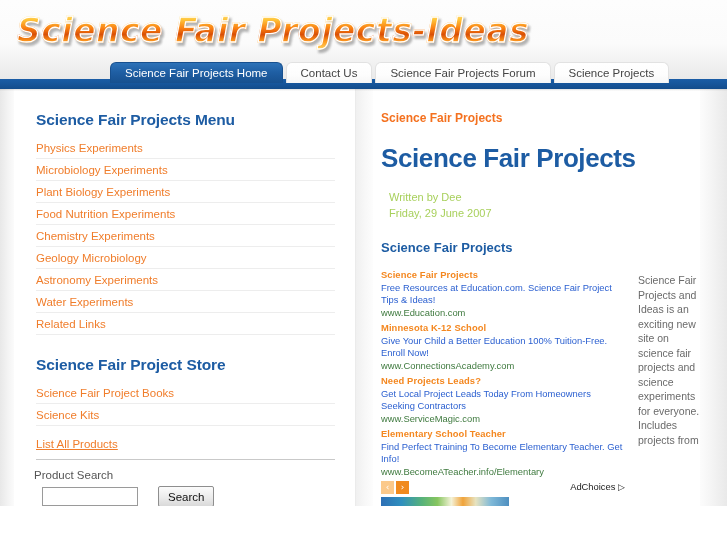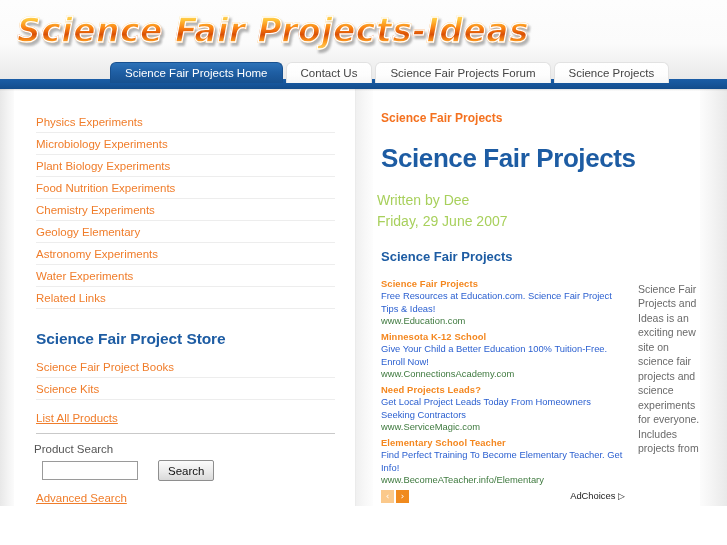--- a/index.html
+++ b/index.html
@@ -157,21 +157,21 @@
     position:absolute;left:373px;top:0;width:327px;height:456px;
     background:#fff;box-sizing:border-box;padding:0;
   }
   .crumb{
     margin:22px 0 0 8px;font-size:12px;font-weight:bold;color:#f4711f;
   }
   .art-title{
     margin:20px 0 0 8px;font-size:26px;font-weight:bold;color:#1d5ca3;
     letter-spacing:-0.4px;line-height:1.05;
   }
-  .meta{margin:18px 0 0 4px;font-size:14px;color:#a8d05c;line-height:1.45;}
+  .meta{margin:18px 0 0 16px;font-size:11px;color:#a8d05c;line-height:1.45;}
   .subhead{
     margin:18px 0 0 8px;font-size:13px;font-weight:bold;color:#1d5ca3;
   }
 
   
   .content-wrap{position:relative;margin-top:14px;}
   .sidenote{
     float:right;width:62px;margin:4px 0 0 6px;
     font-size:10.5px;color:#6a6a6a;line-height:1.38;
   }
@@ -223,39 +223,40 @@
   </div>
   <div class="bluebar"></div>
   <div class="bluebar-shadow"></div>
 
   <div class="page-body">
     <div class="edge-left"></div>
     <div class="edge-right"></div>
 
     <div class="sidebar">
 
+      <div class="side-h">Science Fair Projects Menu</div>
 
       <ul class="menu">
         <li>
             <a>Physics Experiments</a>
           </li>
         <li>
             <a>Microbiology Experiments</a>
           </li>
         <li>
             <a>Plant Biology Experiments</a>
           </li>
         <li>
             <a>Food Nutrition Experiments</a>
           </li>
         <li>
             <a>Chemistry Experiments</a>
           </li>
         <li>
-            <a>Geology Elementary</a>
+            <a>Geology Microbiology</a>
           </li>
         <li>
             <a>Astronomy Experiments</a>
           </li>
         <li>
             <a>Water Experiments</a>
           </li>
         <li>
             <a>Related Links</a>
           </li>

